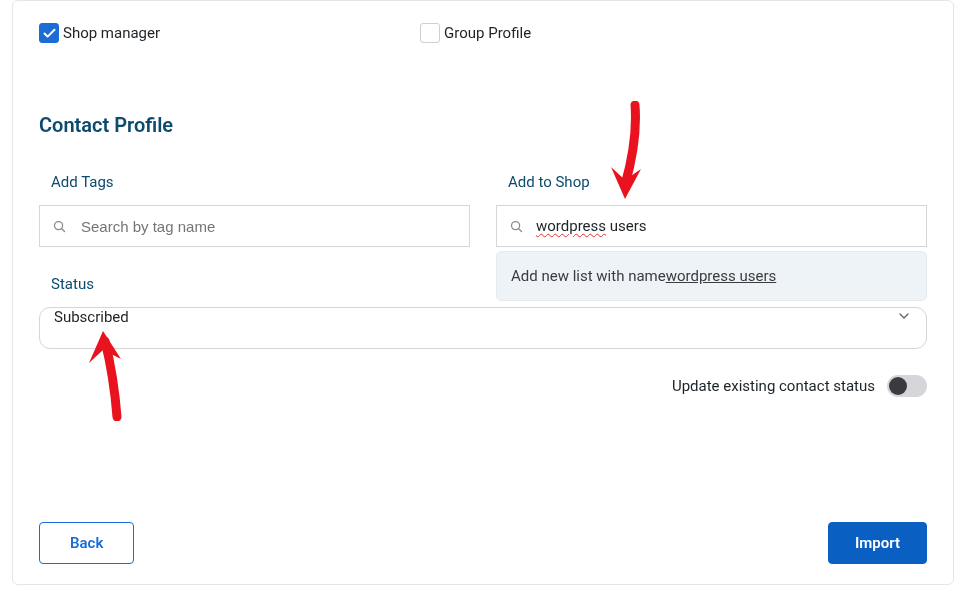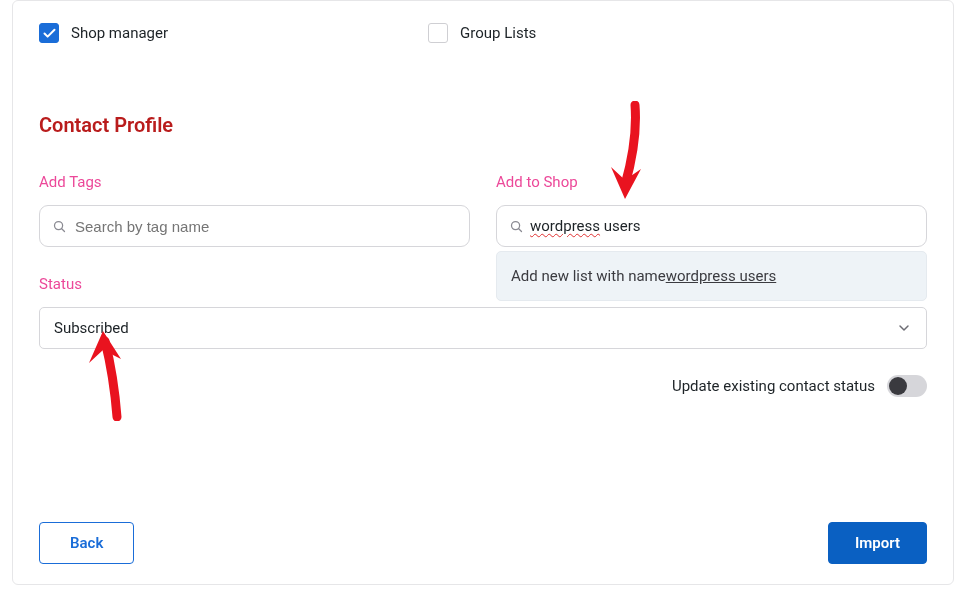--- a/index.html
+++ b/index.html
@@ -29,21 +29,21 @@
   .roles-row {
     display: flex;
     align-items: center;
     gap: 260px;
     margin-top: 2px;
     margin-bottom: 70px;
   }
   .role-item {
     display: flex;
     align-items: center;
-    gap: 12px;
+    gap: 4px;
     font-size: 15px;
     color: #1d2327;
   }
   .cb {
     width: 20px; height: 20px;
     border: 1px solid #cfcfd3;
     border-radius: 3px;
     background: #fff;
     display: inline-flex;
     align-items: center;
@@ -55,45 +55,46 @@
     border-color: #1a6dd8;
   }
   .cb.checked svg { display: block; }
   .cb svg { display: none; }
 
   
   .section-title {
     font-size: 20px;
     font-weight: 600;
     margin: 0 0 36px 0;
-    color: #b91c1c;
+    color: #0c4a6e;
   }
 
   
   .row-two {
     display: flex;
     gap: 26px;
     margin-bottom: 8px;
   }
   .col { flex: 1; position: relative; }
   .field-label {
     font-size: 15px;
-    color: #ec4899;
+    color: #0c4a6e;
     margin-bottom: 14px;
+    margin-left: 12px;
   }
   .search-input {
     width: 100%;
     height: 42px;
     border: 1px solid #d6d6da;
-    border-radius: 9px;
+    border-radius: 0;
     background: #fff;
     display: flex;
     align-items: center;
     padding: 0 12px;
-    gap: 6px;
+    gap: 12px;
   }
   .search-input input {
     border: none;
     outline: none;
     font-size: 15px;
     width: 100%;
     background: transparent;
     color: #1d2327;
   }
   .search-input .mag {
@@ -124,24 +125,23 @@
     cursor: pointer;
   }
   .suggestion .underline { text-decoration: underline; }
 
   
   .status-block { margin-top: 28px; }
   .select {
     width: 100%;
     height: 42px;
     border: 1px solid #d6d6da;
-    border-radius: 5px;
-    background: #fff;
-    display: flex;
-    align-items: center;
+    border-radius: 11px;
+    background: #fff;
+    display: flex;
     justify-content: space-between;
     padding: 0 14px;
     font-size: 15px;
     color: #1d2327;
     cursor: pointer;
     margin-top: 12px;
   }
   .chev { color: #6d6d74; }
 
   
@@ -223,21 +223,21 @@
         <svg width="15" height="15" viewBox="0 0 24 24">
             <path d="M20 6L9 17l-5-5" fill="none" stroke="#fff" stroke-width="3.2" stroke-linecap="round" stroke-linejoin="round"></path>
           </svg>
       </span>
       <span>Shop manager</span>
     </label>
     <label class="role-item">
       <span class="cb">
         
       </span>
-      <span>Group Lists</span>
+      <span>Group Profile</span>
     </label>
   </div>
 
   <h2 class="section-title">Contact Profile</h2>
 
   <div class="row-two">
 
     <div class="col">
       <div class="field-label">Add Tags</div>
       <div class="search-input">

